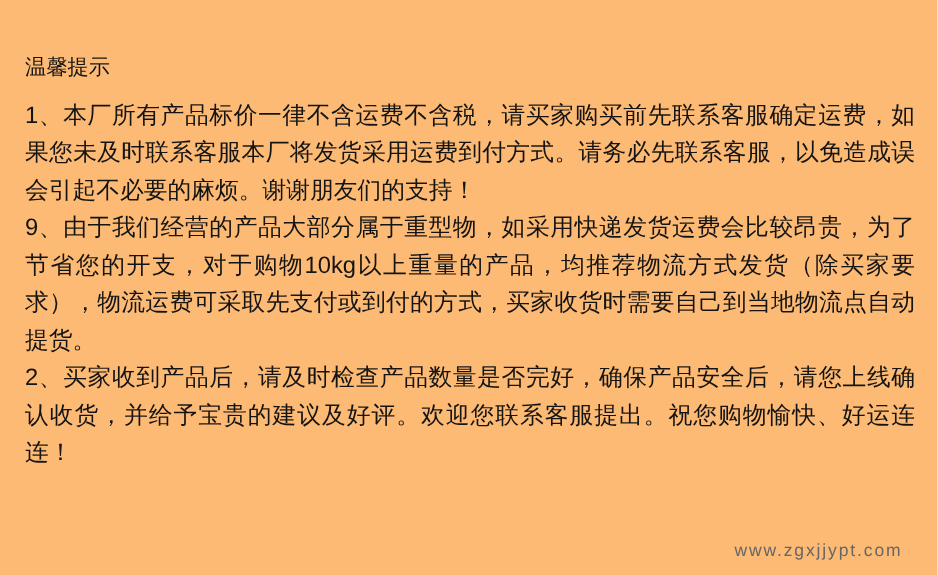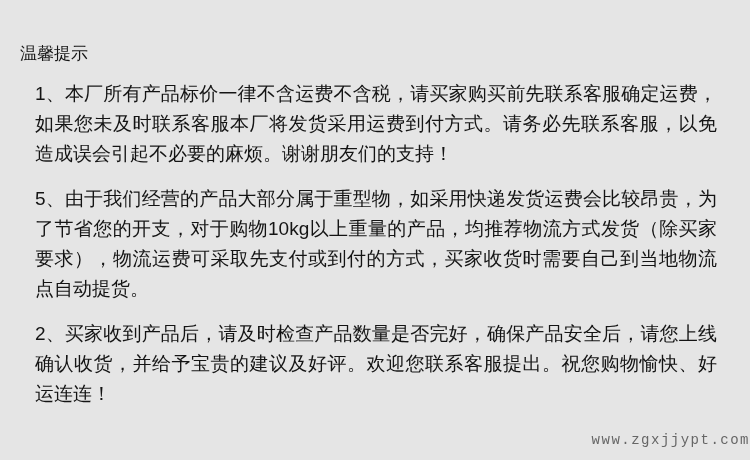--- a/index.html
+++ b/index.html
@@ -10,56 +10,56 @@
   body {
     width: 750px;
     height: 460px;
     position: relative;
     overflow: hidden;
     font-family: "Liberation Sans", sans-serif;
   }
   .page {
     position: absolute;
     inset: 0;
-    background: #e5e5e5;
+    background: #fdba74;
   }
   .content {
     padding: 44px 18px 0 20px;
   }
   .title {
     font-size: 17px;
     line-height: 20px;
     font-weight: 400;
     color: #141414;
     margin: 0 0 14px 0;
   }
   .para {
     font-size: 19px;
     line-height: 30px;
     font-weight: 400;
     color: #141414;
-    margin: 15px;
+    margin: 0;
     text-align: justify;
     text-justify: inter-ideograph;
     letter-spacing: 0px;
   }
   .watermark {
     position: absolute;
-    right: 0;
+    right: 28px;
     bottom: 12px;
-    font-family: Liberation Mono, monospace;
+    font-family: Liberation Sans, sans-serif;
     font-size: 14px;
     letter-spacing: 1.5px;
     color: #666666;
   }
 </style>
 </head>
 <body>
 
 <div class="page">
   <div class="content">
     <h1 class="title">温馨提示</h1>
     <p class="para">1、本厂所有产品标价一律不含运费不含税，请买家购买前先联系客服确定运费，如果您未及时联系客服本厂将发货采用运费到付方式。请务必先联系客服，以免造成误会引起不必要的麻烦。谢谢朋友们的支持！</p>
-    <p class="para">5、由于我们经营的产品大部分属于重型物，如采用快递发货运费会比较昂贵，为了节省您的开支，对于购物10kg以上重量的产品，均推荐物流方式发货（除买家要求），物流运费可采取先支付或到付的方式，买家收货时需要自己到当地物流点自动提货。</p>
+    <p class="para">9、由于我们经营的产品大部分属于重型物，如采用快递发货运费会比较昂贵，为了节省您的开支，对于购物10kg以上重量的产品，均推荐物流方式发货（除买家要求），物流运费可采取先支付或到付的方式，买家收货时需要自己到当地物流点自动提货。</p>
     <p class="para">2、买家收到产品后，请及时检查产品数量是否完好，确保产品安全后，请您上线确认收货，并给予宝贵的建议及好评。欢迎您联系客服提出。祝您购物愉快、好运连连！</p>
   </div>
   <div class="watermark">www.zgxjjypt.com</div>
 </div>
 
 </body></html>

